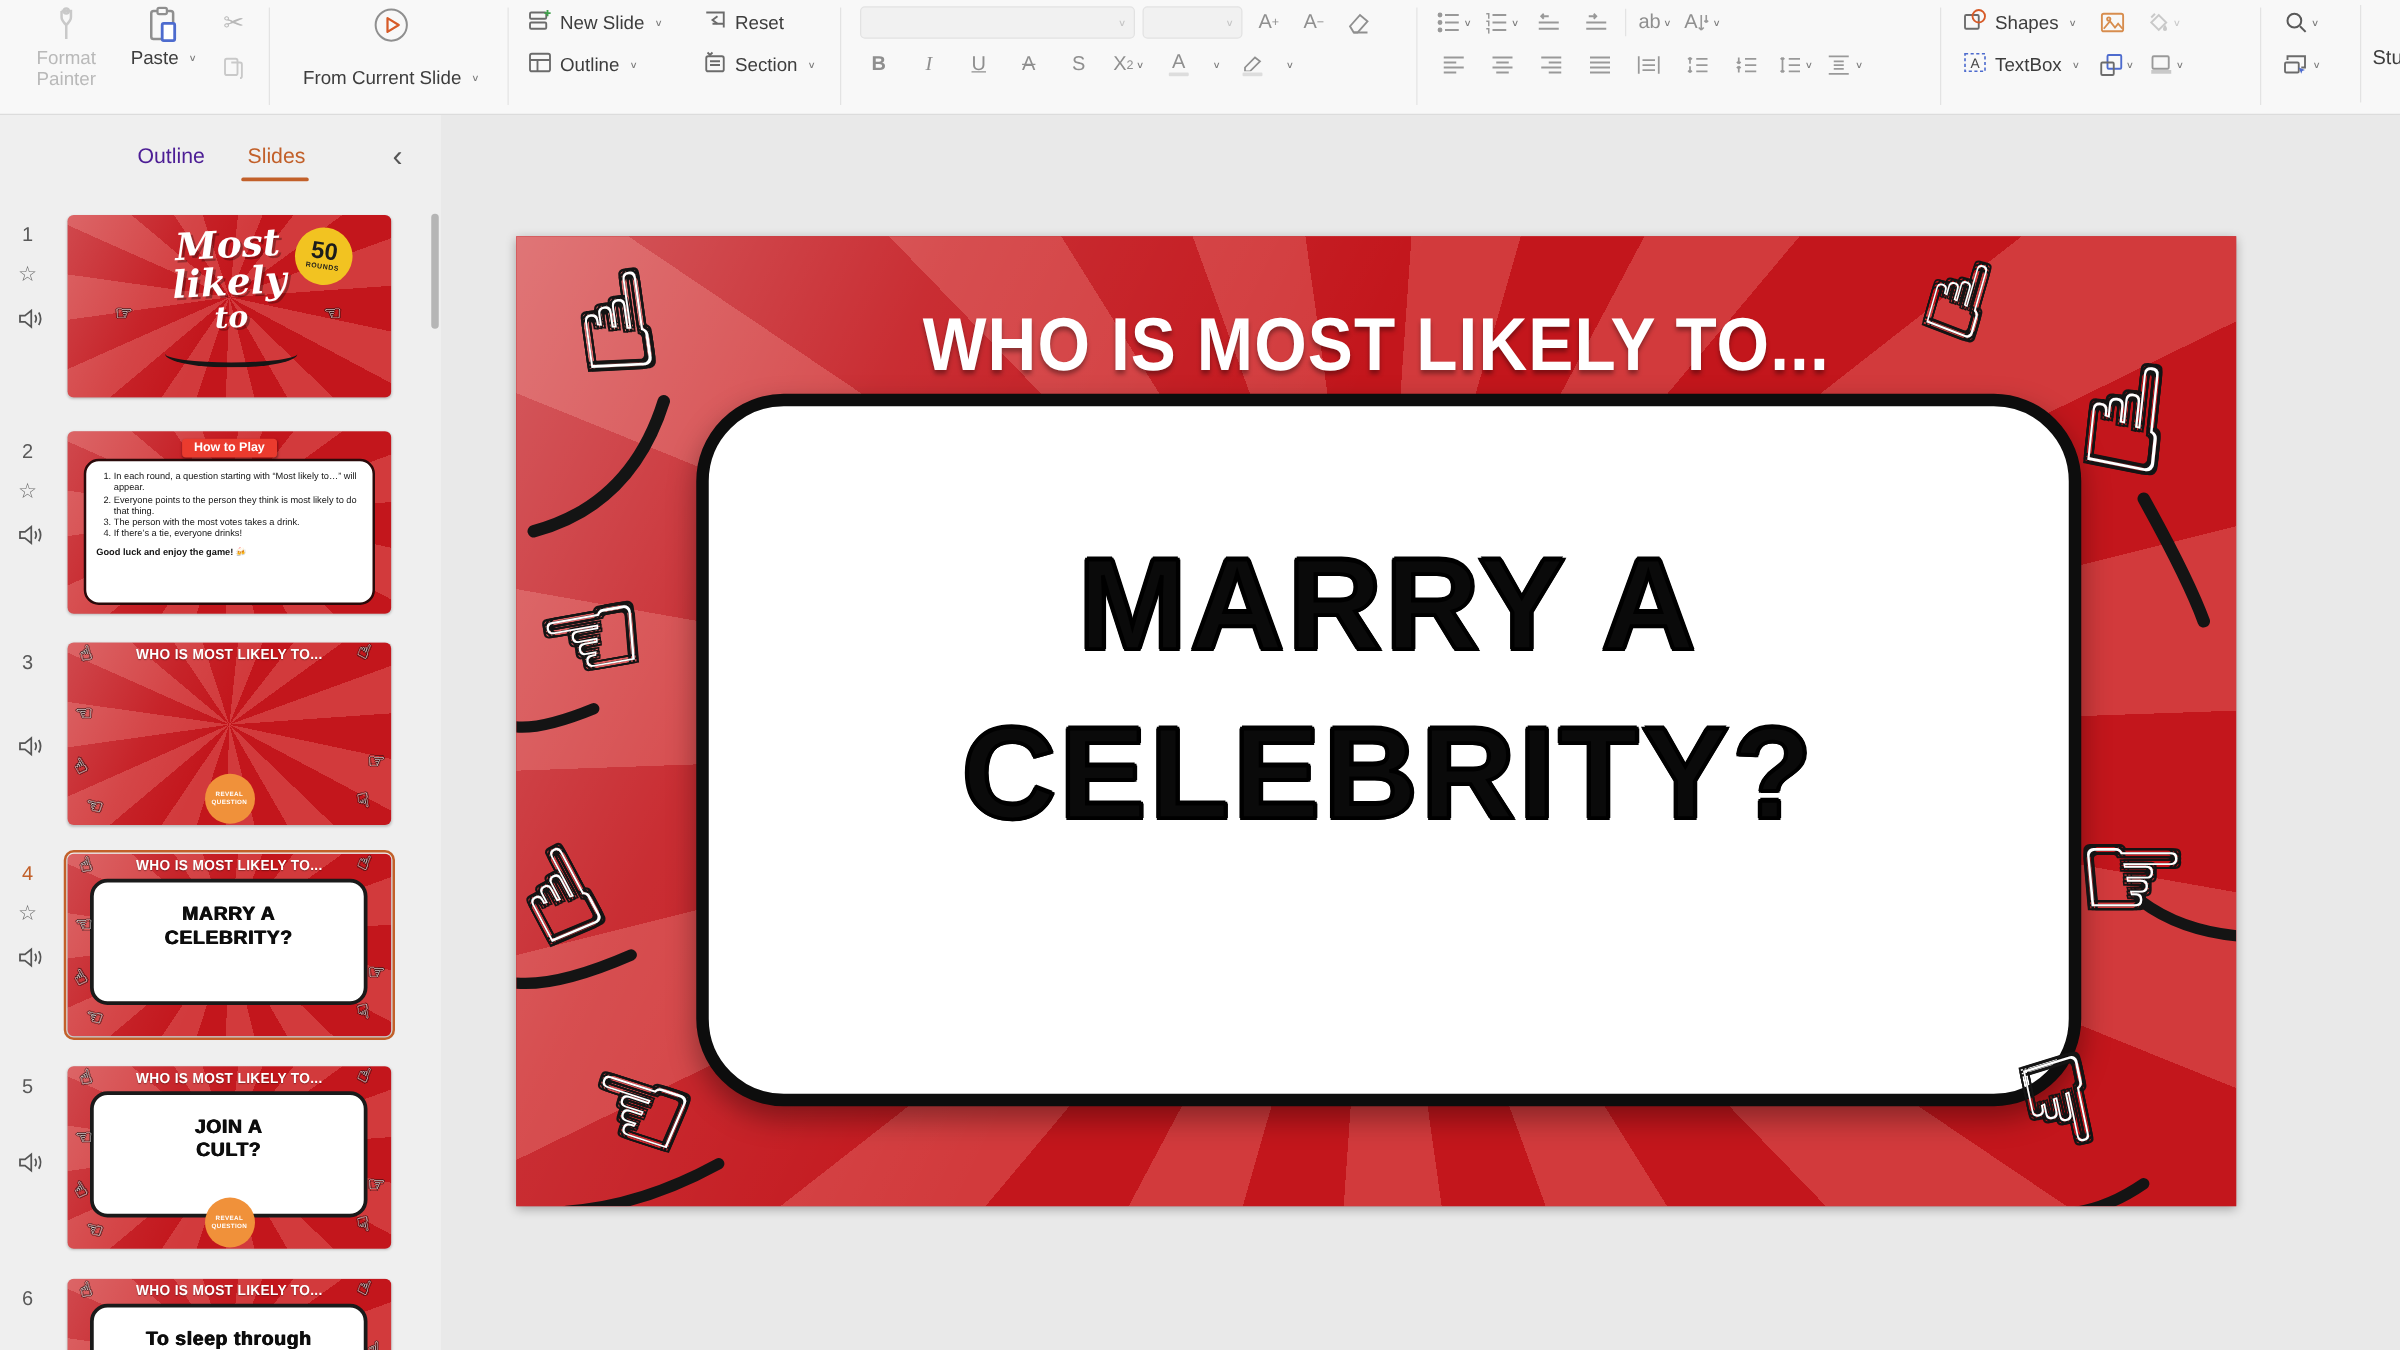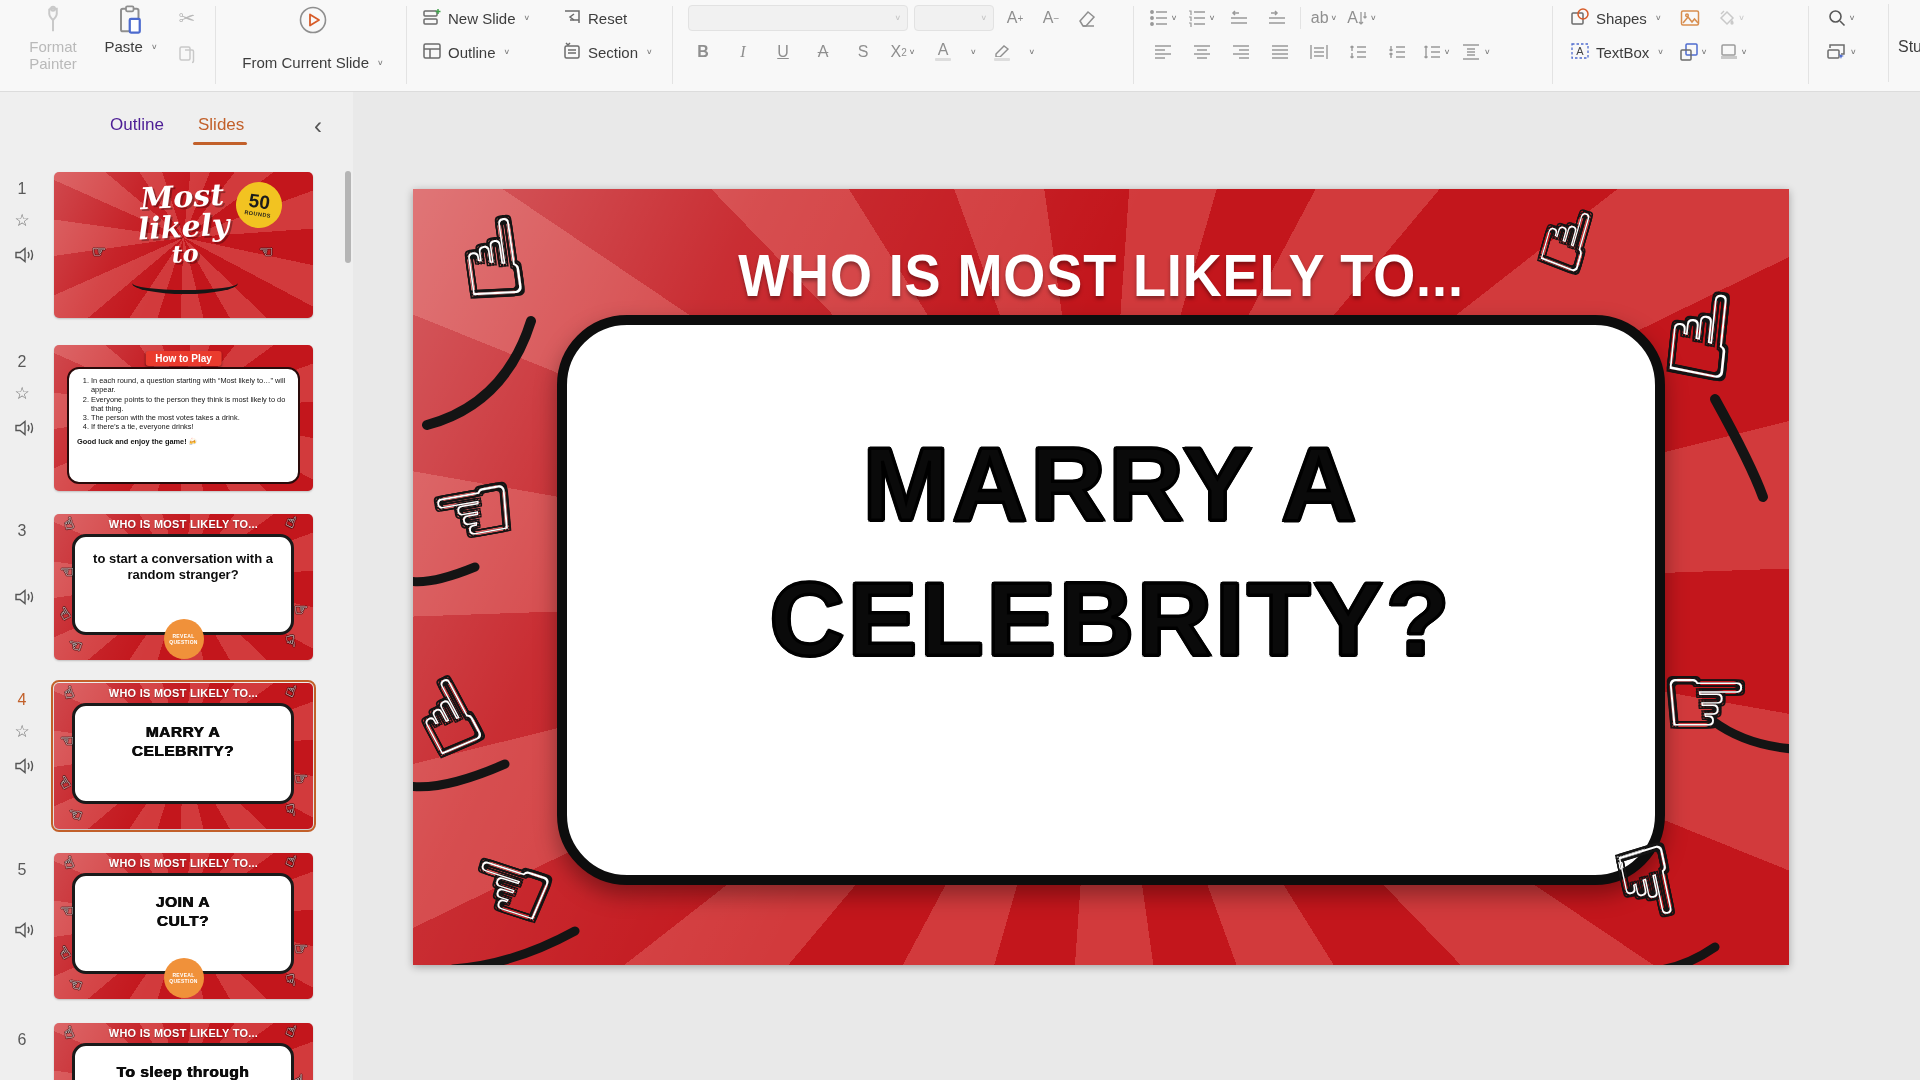--- a/index.html
+++ b/index.html
@@ -597,23 +597,20 @@
       </div>
       <div class="thumb rays">
         <div class="mini-header">WHO IS MOST LIKELY TO...</div>
         <span class="mhand" style="left:10px;top:2px;transform:rotate(-15deg);">☝</span>
         <span class="mhand" style="left:232px;top:0;transform:rotate(22deg);">☝</span>
         <span class="mhand" style="left:6px;top:50px;">☜</span>
         <span class="mhand" style="left:6px;top:92px;transform:rotate(-30deg);">☝</span>
         <span class="mhand" style="left:14px;top:124px;transform:rotate(14deg);">☜</span>
         <span class="mhand" style="left:240px;top:88px;">☞</span>
         <span class="mhand" style="left:232px;top:120px;transform:rotate(-10deg);">☟</span>
-        <div class="mini-box">
-          <div class="mini-q">to start a conversation with a random stranger?</div>
-        </div>
         <div class="badge-reveal">
           <span>REVEAL</span>
             <span>QUESTION</span>
         </div>
       </div>
     </div>
 
     <div class="slide-row" style="top:591px;">
       <div class="rail">
         <div class="num sel">4</div>

